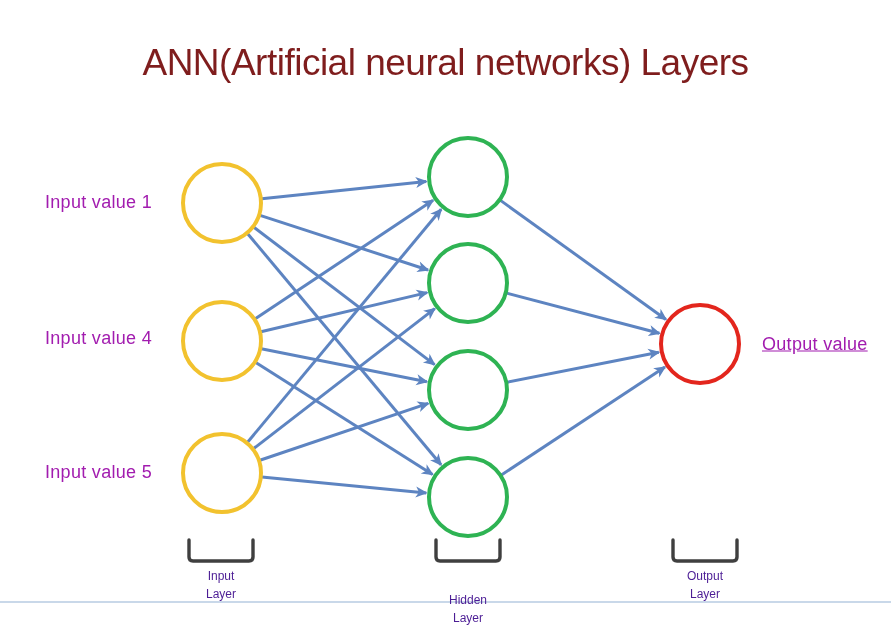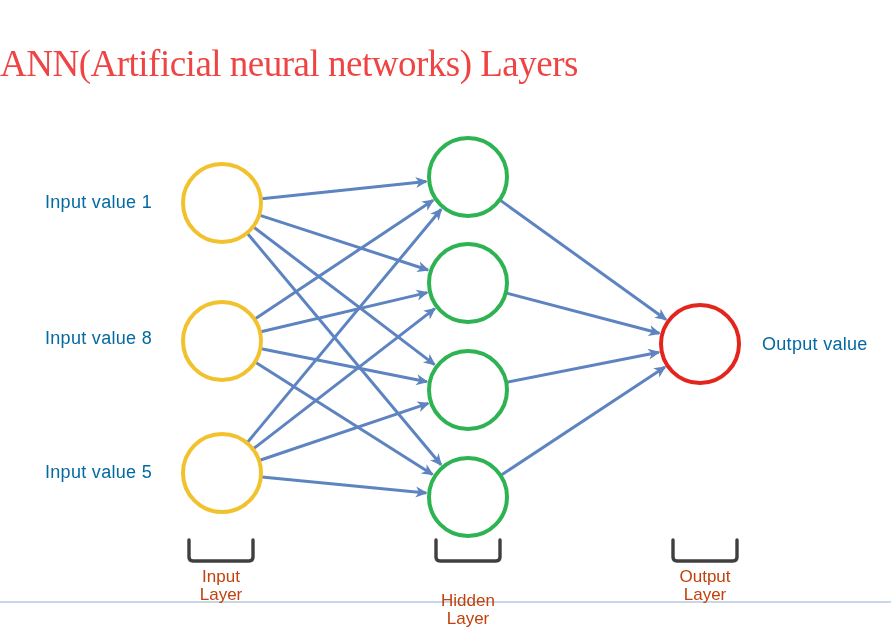--- a/index.html
+++ b/index.html
@@ -14,46 +14,47 @@
     height: 631px;
     background: #ffffff;
     overflow: hidden;
   }
   #page-title {
     position: absolute;
     top: 42px;
     left: 0;
     width: 100%;
     margin: 0;
+    text-align: center;
     font-size: 37px;
     font-weight: 400;
     letter-spacing: -0.5px;
-    color: #ef4444;
-    font-family: Liberation Serif, serif;
+    color: #7f1d1d;
+    font-family: Liberation Sans, sans-serif;
   }
   #net {
     position: absolute;
     left: 0;
     top: 0;
   }
   .node-label {
     position: absolute;
     transform: translateY(-50%);
     font-size: 18px;
     letter-spacing: 0.3px;
-    color: #0369a1;
+    color: #a21caf;
     white-space: nowrap;
   }
   .bracket-label {
     position: absolute;
     transform: translateX(-50%);
     text-align: center;
-    font-size: 17px;
+    font-size: 12px;
     line-height: 17.5px;
-    color: #c2410c;
+    color: #4c1d95;
     white-space: nowrap;
   }
 </style>
 </head>
 <body>
 
 <div id="stage">
   <h1 id="page-title">ANN(Artificial neural networks) Layers</h1>
   <svg id="net" width="891" height="631" viewBox="0 0 891 631">
       <defs>
@@ -85,23 +86,23 @@
       <circle cx="468" cy="390" r="39" fill="#ffffff" stroke="#2eb353" stroke-width="4"></circle>
       <circle cx="468" cy="497" r="39" fill="#ffffff" stroke="#2eb353" stroke-width="4"></circle>
       <circle cx="700" cy="344" r="39" fill="#ffffff" stroke="#e3261d" stroke-width="4"></circle>
       <path d="M189,540 L189,557 Q189,561 193,561 L249,561 Q253,561 253,557 L253,540" fill="none" stroke="#3f3f3f" stroke-width="3.4" stroke-linecap="round"></path>
       <path d="M436,540 L436,557 Q436,561 440,561 L496,561 Q500,561 500,557 L500,540" fill="none" stroke="#3f3f3f" stroke-width="3.4" stroke-linecap="round"></path>
       <path d="M673,540 L673,557 Q673,561 677,561 L733,561 Q737,561 737,557 L737,540" fill="none" stroke="#3f3f3f" stroke-width="3.4" stroke-linecap="round"></path>
       <line x1="0" y1="602" x2="891" y2="602" stroke="#b7cbe2" stroke-width="1.5"></line>
     </svg>
   <div id="labels">
       <div class="node-label" style="left: 45px; top: 202px;">Input value 1</div>
-      <div class="node-label" style="left: 45px; top: 338px;">Input value 8</div>
+      <div class="node-label" style="left: 45px; top: 338px;">Input value 4</div>
       <div class="node-label" style="left: 45px; top: 472px;">Input value 5</div>
-      <div class="node-label" style="left: 762px; top: 344px;">Output value</div>
+      <div class="node-label" style="left: 762px; top: 344px; text-decoration: underline;">Output value</div>
       <div class="bracket-label" style="left: 221px; top: 568px;">
         <div>Input</div>
         <div>Layer</div>
       </div>
       <div class="bracket-label" style="left: 468px; top: 592px;">
         <div>Hidden</div>
         <div>Layer</div>
       </div>
       <div class="bracket-label" style="left: 705px; top: 568px;">
         <div>Output</div>

